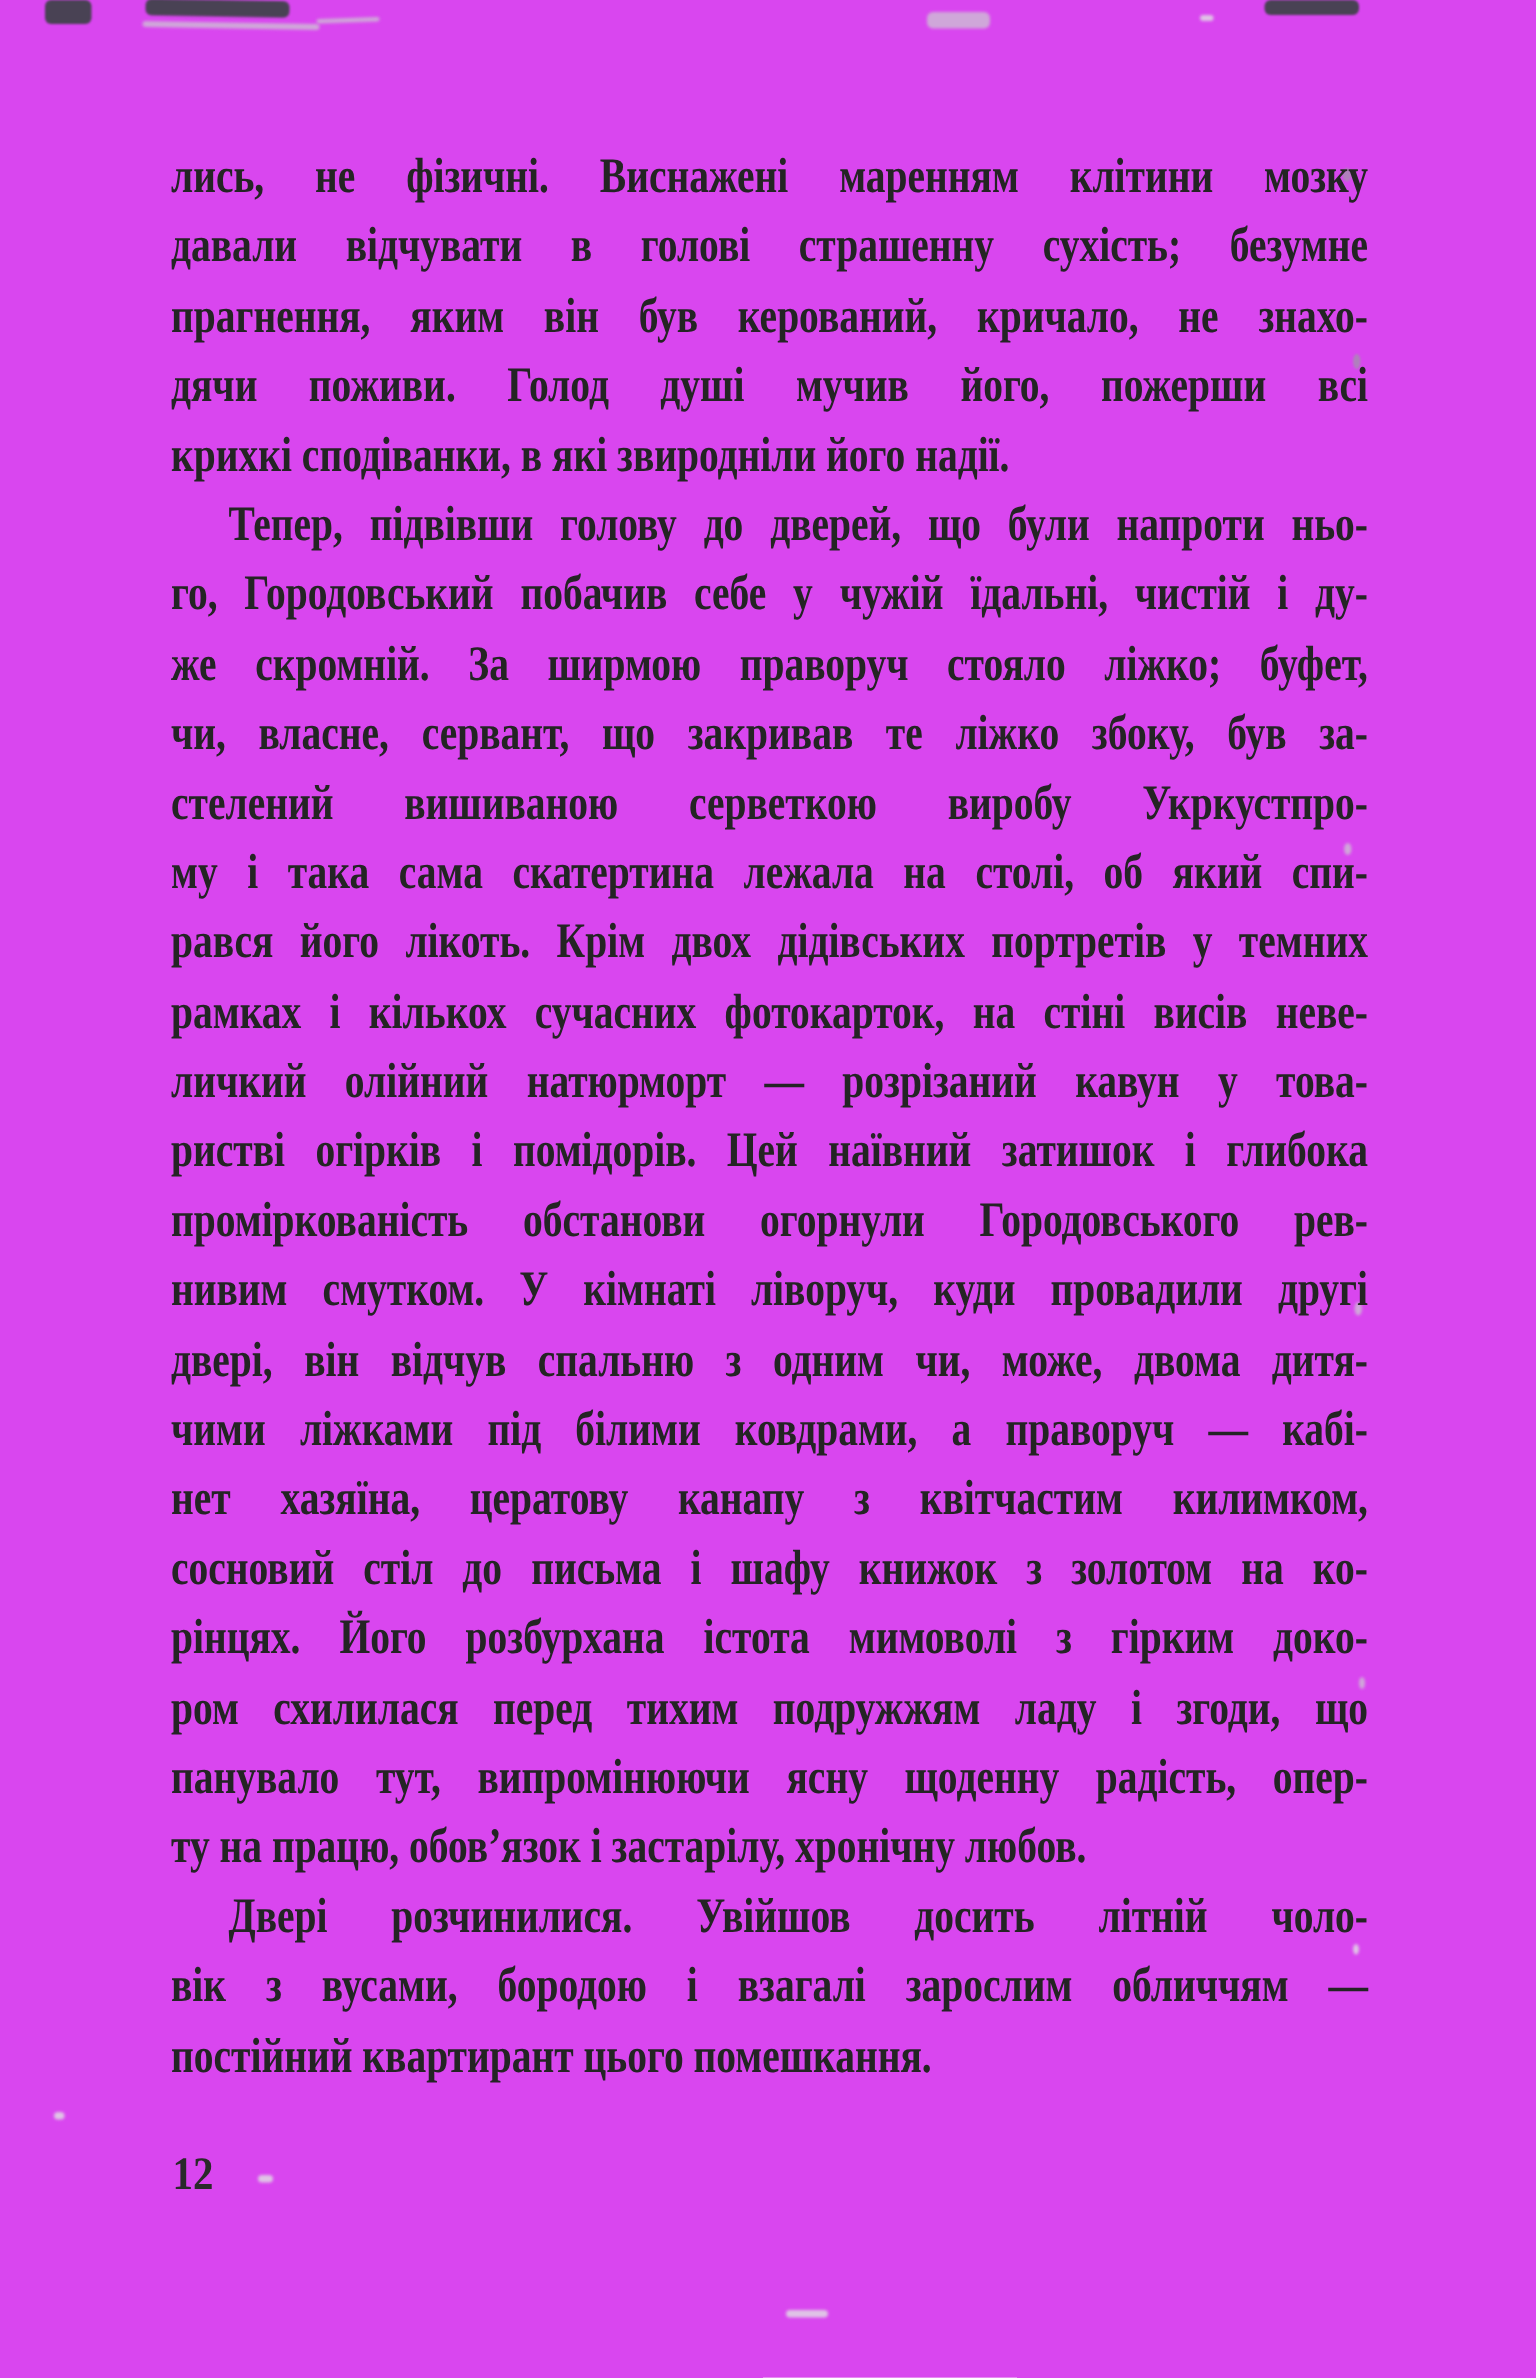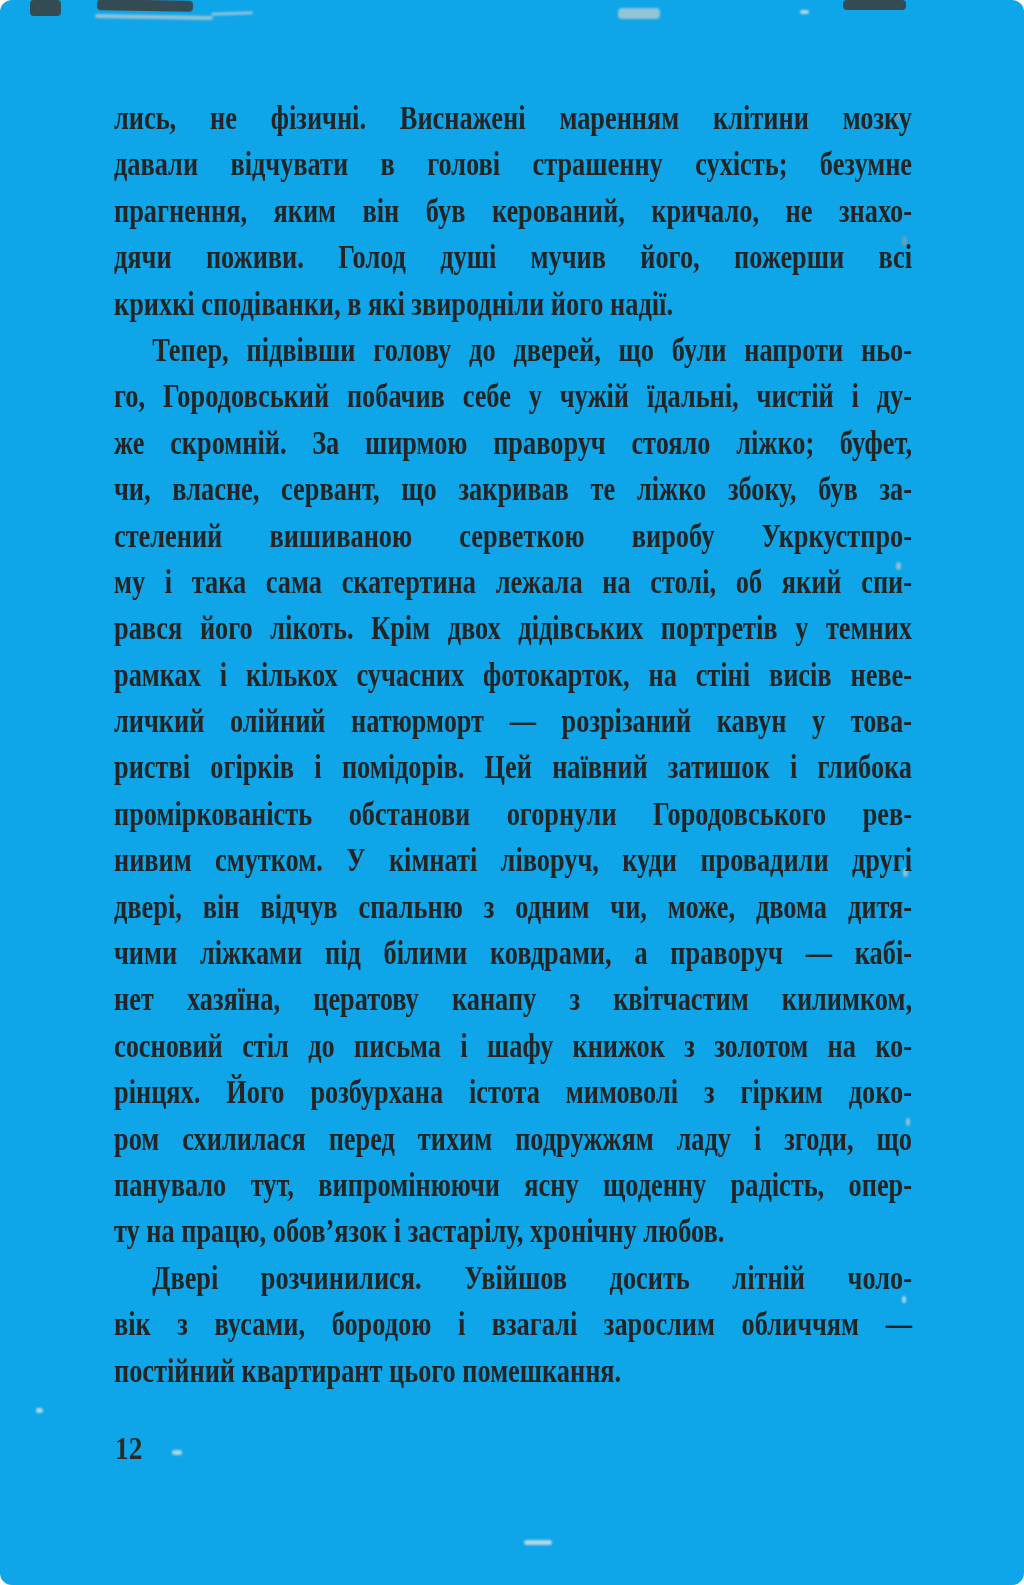--- a/index.html
+++ b/index.html
@@ -9,22 +9,21 @@
   body {
     width: 1024px;
     height: 1585px;
     overflow: hidden;
     position: relative;
     font-family: "Liberation Serif", serif;
   }
   .page {
     position: absolute;
     inset: 0;
-    background: #0ea5e9;
-    border-radius: 12px;
+    background: #d946ef;
   }
   .text-block {
     position: absolute;
     left: 114px;
     top: 95px;
     width: 1000px; 
     color: #242424;
     font-size: 33px;
     font-weight: bold;
     line-height: 46.4px;

